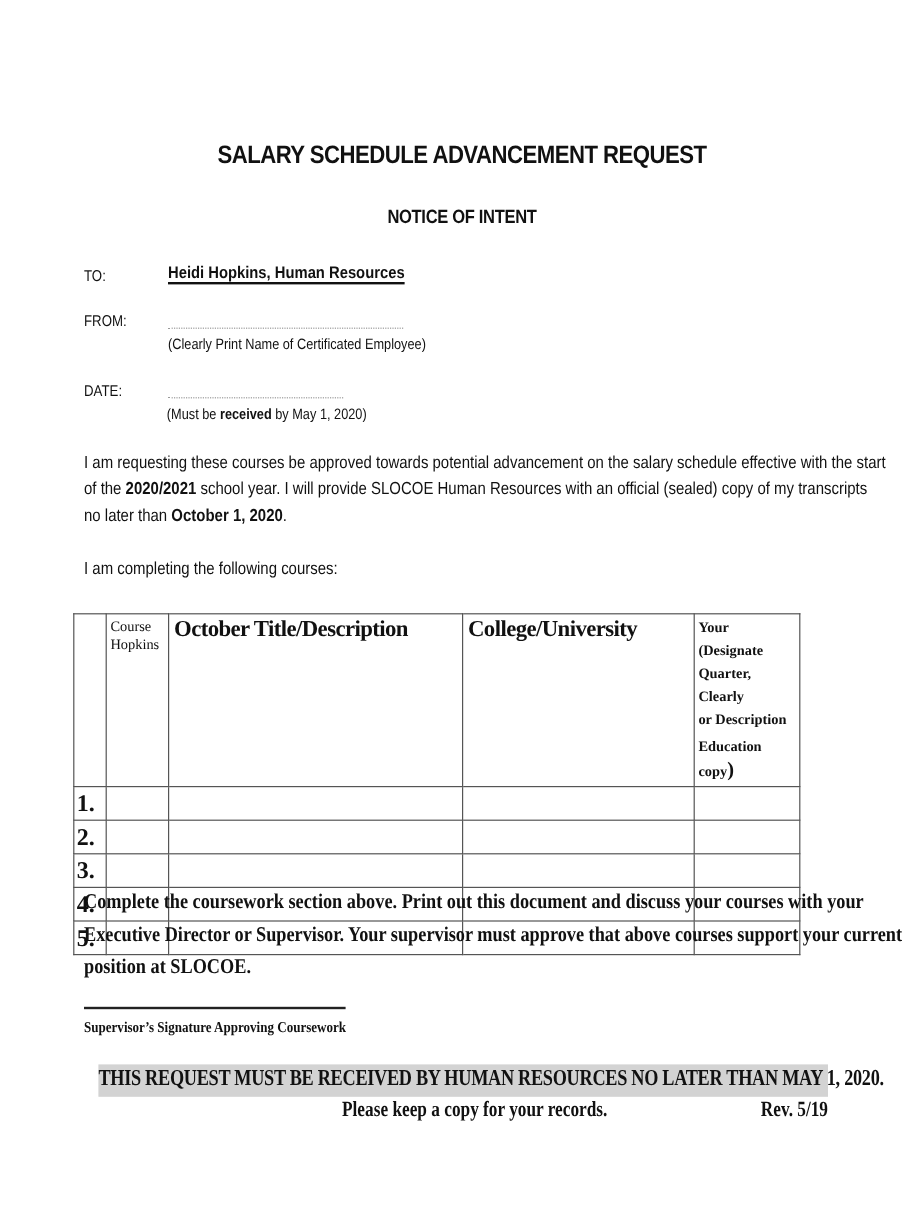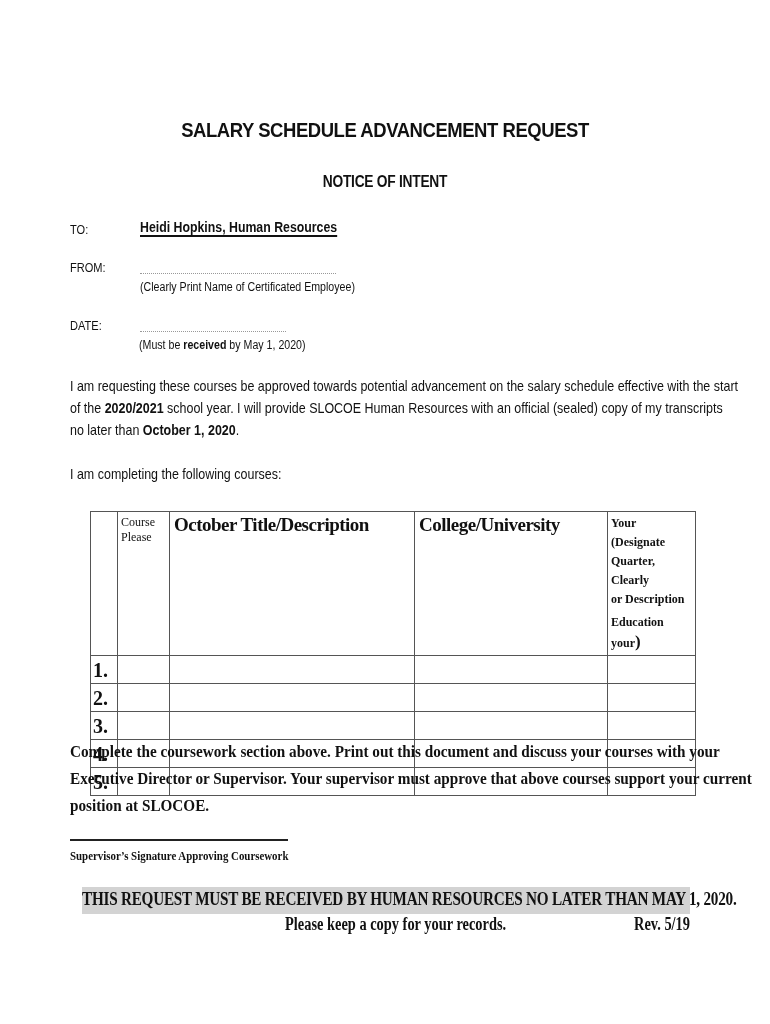--- a/index.html
+++ b/index.html
@@ -11,21 +11,21 @@
     #title { top: 118px; left: 0; width: 770px; text-align: center; font-size: 21px; font-weight: bold; letter-spacing: -0.5px; transform: scaleX(0.88); transform-origin: center; }
     #subtitle { top: 173px; left: 0; width: 770px; text-align: center; font-size: 16px; font-weight: bold; letter-spacing: -0.3px; transform: scaleX(0.86); transform-origin: center; }
 
     .lbl { font-size: 13px; transform: scaleX(0.85); transform-origin: left top; white-space: nowrap; }
     .to-name { font-size: 14px; font-weight: bold; text-decoration: underline; text-decoration-thickness: 1.5px; text-underline-offset: 3px; transform: scaleX(0.88); transform-origin: left top; white-space: nowrap; }
     .blank-line { border-bottom: 1px dotted #999; height: 0; }
     .hint { font-size: 12.5px; transform: scaleX(0.85); transform-origin: left top; white-space: nowrap; }
 
     .para { font-size: 14.5px; line-height: 22px; transform: scaleX(0.86); transform-origin: left top; white-space: nowrap; }
 
-    table.courses { position: absolute; left: 90px; top: 511px; border-collapse: collapse; }
+    table.courses { position: absolute; left: 61px; top: 511px; border-collapse: collapse; }
     table.courses td { border: 1.5px solid #555; padding: 0; vertical-align: top; }
     .th-small { font-size: 12px; line-height: 15px; padding: 3px 3px !important; }
     .th-big { font-size: 19px; font-weight: bold; padding: 2px 4px !important; letter-spacing: -0.5px; }
     .th-units { font-size: 12px; line-height: 19px; padding: 2px 3px !important; font-weight: bold; }
     .rownum { font-size: 20px; font-weight: bold; padding-left: 2px !important; line-height: 26px; vertical-align: middle !important; }
 
     .instr { font-size: 17.5px; font-weight: bold; line-height: 27px; transform: scaleX(0.87); transform-origin: left top; white-space: nowrap; }
     .sig-line { border-bottom: 2px solid #222; height: 0; }
     .sig-label { font-size: 12.5px; font-weight: bold; transform: scaleX(0.87); transform-origin: left top; white-space: nowrap; }
 
@@ -69,29 +69,29 @@
     <col style="width:52px">
     <col style="width:245px">
     <col style="width:193px">
     <col style="width:88px">
   </colgroup>
   <tbody>
       <tr style="height:86px;">
     <td></td>
     <td class="th-small">
       <div>Course</div>
-      <div>Please</div>
+      <div>Hopkins</div>
     </td>
     <td class="th-big">October Title/Description</td>
     <td class="th-big">College/University</td>
     <td class="th-units">
       <div>Your  (Designate</div>
       <div>Quarter, Clearly</div>
       <div>or Description</div>
-      <div style="margin-top:4px;"><span>Education your</span><span style="font-size:17px;">)</span></div>
+      <div style="margin-top:4px;"><span>Education copy</span><span style="font-size:17px;">)</span></div>
     </td>
   </tr>
   <tr style="height:28px;">
     <td class="rownum">1.</td>
     <td></td>
     <td></td>
     <td></td>
     <td></td>
   </tr>
   <tr style="height:28px;">

